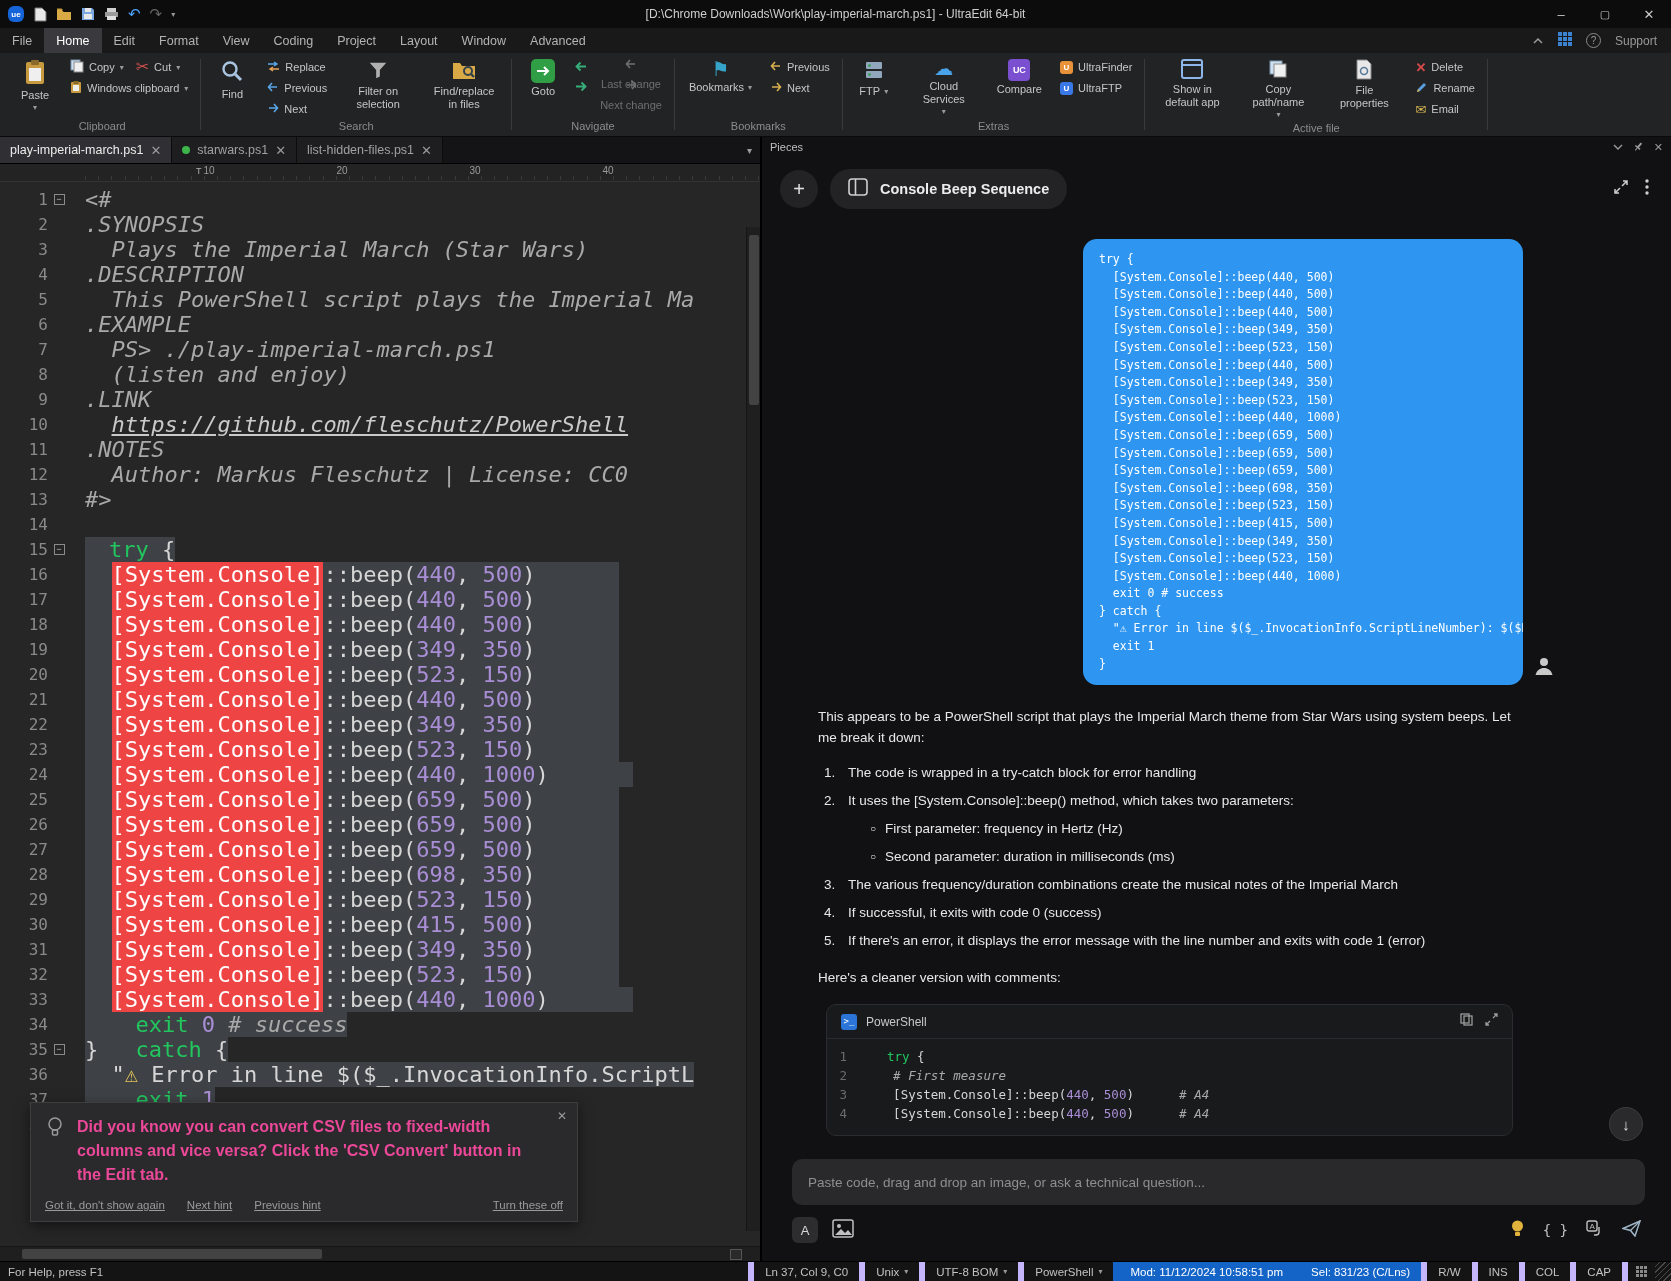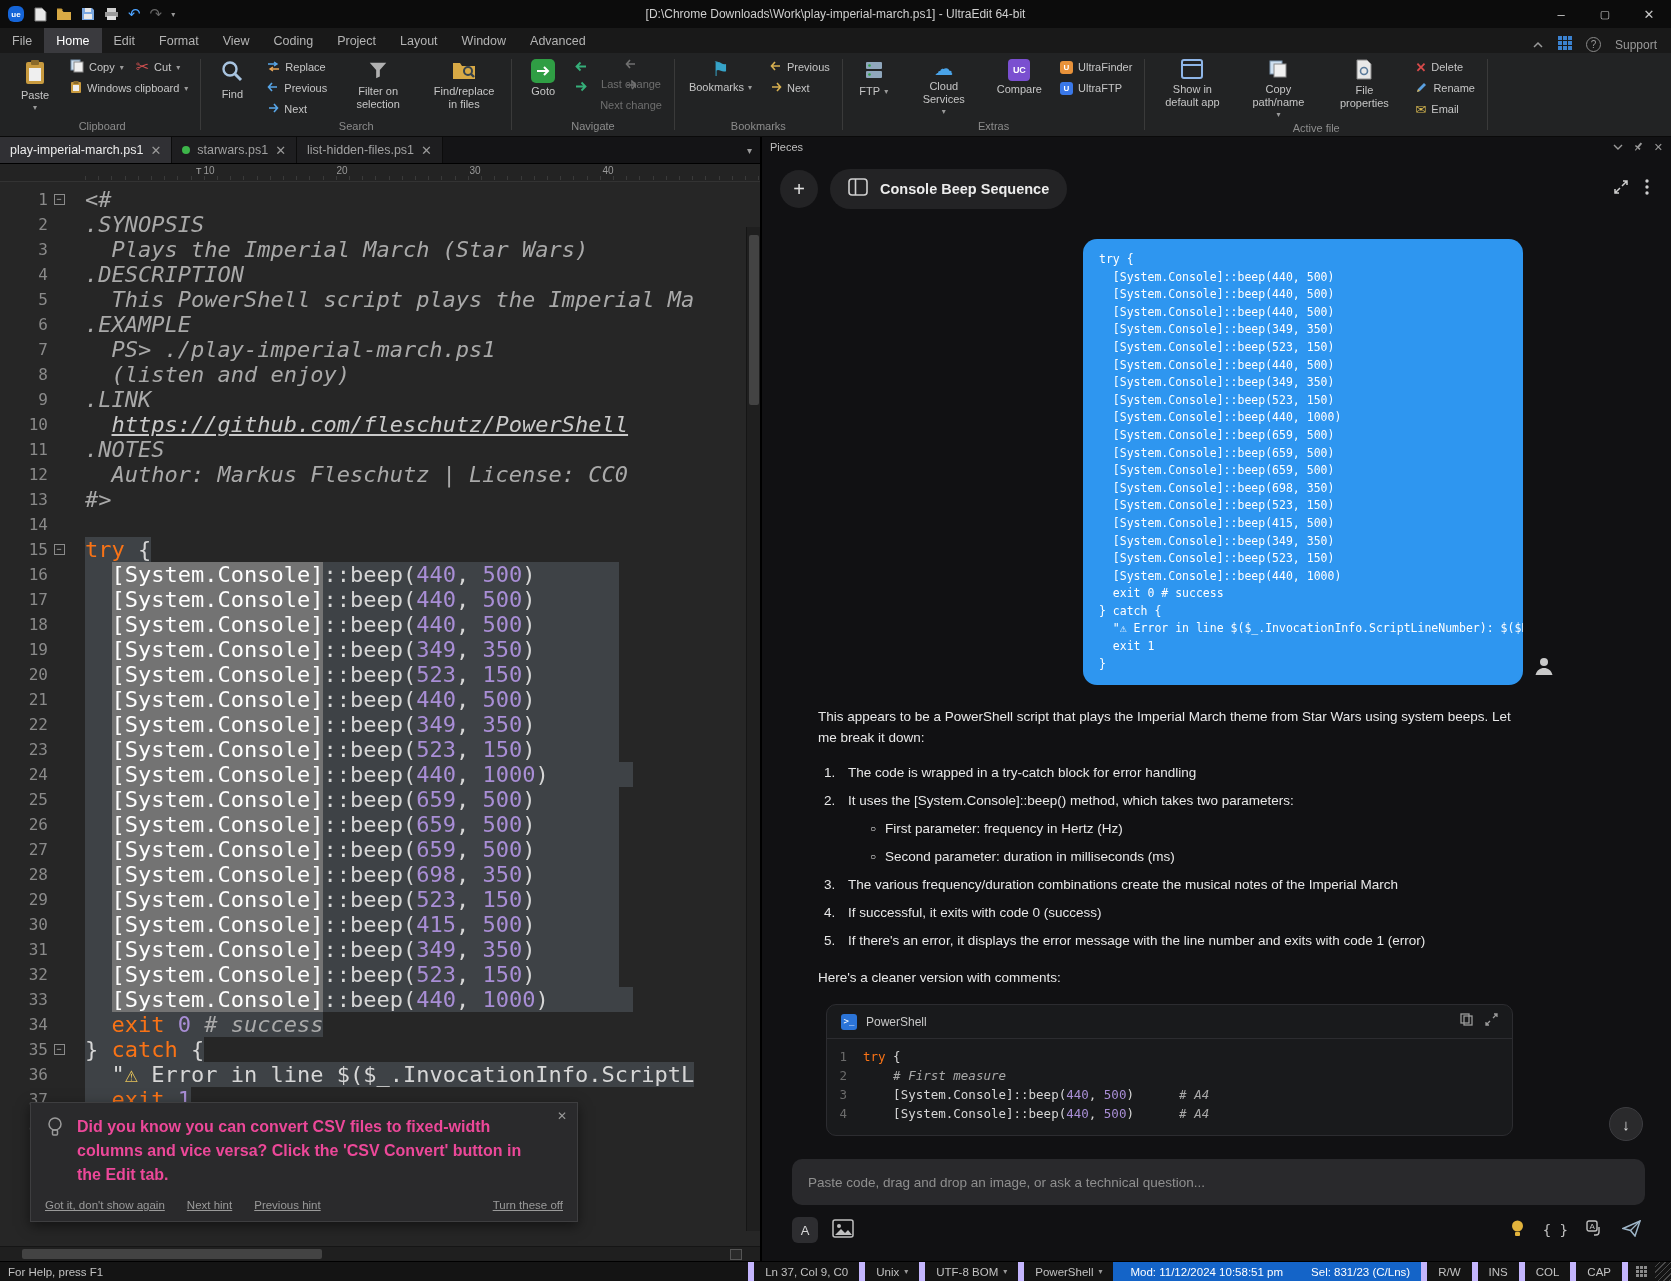--- a/index.html
+++ b/index.html
@@ -11,21 +11,21 @@
   .titlebar { height:28px; background:#0c0c0c; display:flex; align-items:center; position:relative; flex:none; }
   .qat { display:flex; align-items:center; gap:9px; padding-left:8px; z-index:2; }
   .qat .ic { display:flex; align-items:center; }
   .ue-logo { width:16px; height:16px; background:#1565d8; border-radius:6px; color:#fff; font-size:8px; font-weight:bold; display:flex; align-items:center; justify-content:center; }
   .title-text { position:absolute; left:0; right:0; text-align:center; font-size:12px; color:#cfcfcf; }
   .win-btns { margin-left:auto; display:flex; z-index:2; }
   .win-btn { width:44px; height:28px; display:flex; align-items:center; justify-content:center; color:#c8c8c8; font-size:13px; }
   .glyph-und { color:#4da3ff; font-size:15px; } .glyph-red { color:#666; font-size:15px; }
 
   
-  .menurow { height:25px; background:#191919; display:flex; align-items:flex-end; flex:none; }
+  .menurow { height:25px; background:#191919; display:flex; align-items:center; flex:none; }
   .menu-tab { padding:0 12px; height:25px; display:flex; align-items:center; font-size:12.5px; color:#b4b4b4; }
   .menu-tab.active { background:#3a3a3e; color:#fff; }
   .menu-right { margin-left:auto; display:flex; align-items:center; gap:14px; padding-right:14px; color:#9a9a9a; font-size:12px; }
   .help-circ { width:15px; height:15px; border:1px solid #8a8a8a; border-radius:50%; display:flex; align-items:center; justify-content:center; font-size:10px; }
 
   
   .ribbon { height:84px; background:#222324; border-bottom:1px solid #0a0a0a; display:flex; align-items:stretch; padding-left:4px; flex:none; }
   .rgroup { display:flex; flex-direction:column; padding:4px 8px 2px 8px; }
   .rg-body { display:flex; align-items:flex-start; gap:8px; flex:1; }
   .rg-label { text-align:center; font-size:11px; color:#8c8c8c; padding:1px 0 2px; }
@@ -63,24 +63,24 @@
   .ruler-num { position:absolute; top:1px; width:26px; text-align:center; font-size:10px; color:#9a9a9a; }
   .ruler-t { position:absolute; top:2px; left:196px; font-size:9px; color:#b0b0b0; }
 
   
   .editor { flex:1; position:relative; overflow:hidden; padding-top:5px; }
   .eline { display:flex; height:25px; }
   .ln-num { width:48px; text-align:right; color:#8a8a8a; font:16px/25px "DejaVu Sans Mono",monospace; flex:none; }
   .ln-fold { width:22px; flex:none; display:flex; justify-content:center; }
   .fold-box { width:11px; height:11px; margin-top:7px; border:1px solid #8a8a8a; color:#c0c0c0; font-size:9px; line-height:9px; text-align:center; }
   .ln-code { font-family:"DejaVu Sans Mono",monospace; font-size:22px; line-height:25px; white-space:pre; padding-left:15px; }
-  .tk-p { color:#d6d6d6; } .tk-k { color:#f97316; } .tk-n { color:#a98ed6; }
+  .tk-p { color:#d6d6d6; } .tk-k { color:#22c55e;margin-left:24px; } .tk-n { color:#a98ed6; }
   .tk-c { color:#a9a9a9; font-style:italic; } .tk-w { color:#e6c35a; }
   .tk-l { color:#c9c9c9; font-style:italic; text-decoration:underline; }
-  .tk-hl { background:#737373; color:#fff; }
+  .tk-hl { background:#ef4444; color:#fff; }
   .sel { background:#3e4246; } .sel.ext { padding-right:84px; }
 
   
   .vscroll { position:absolute; top:45px; right:0; bottom:15px; width:14px; background:#1f1f1f; border-left:1px solid #151515; }
   .vthumb { position:absolute; top:8px; left:2px; width:10px; height:170px; background:#434343; border-radius:2px; }
   .hscroll { height:15px; background:#1f1f1f; border-top:1px solid #151515; position:relative; flex:none; }
   .hthumb { position:absolute; top:2px; left:22px; width:300px; height:10px; background:#434343; border-radius:2px; }
   .hcorner { position:absolute; right:18px; top:2px; width:12px; height:11px; border:1px solid #555; background:#2a2a2a; }
 
   

